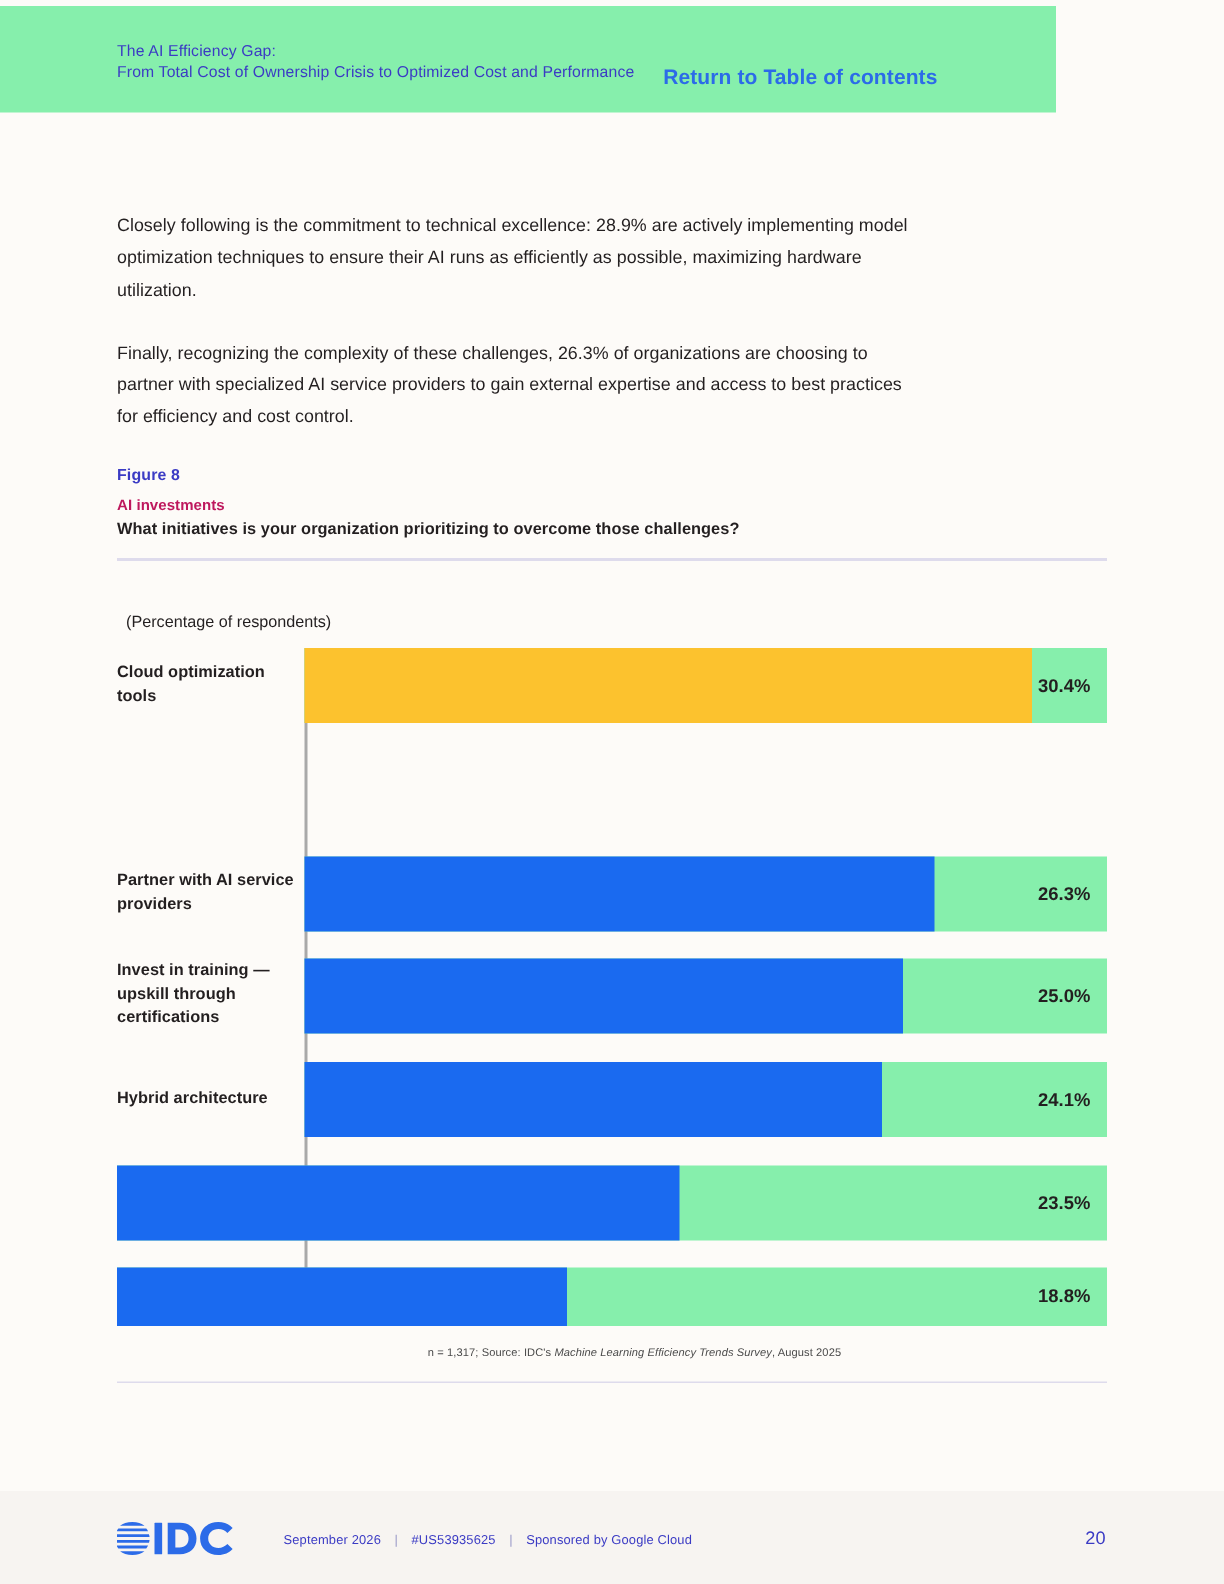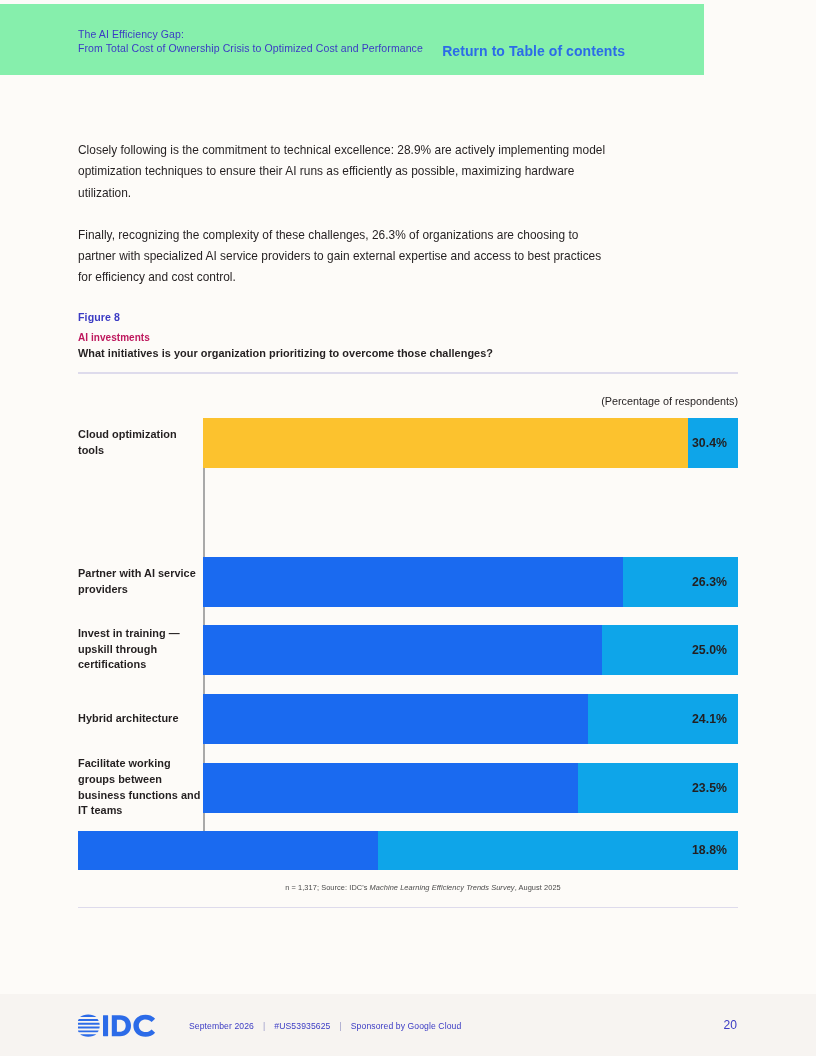--- a/index.html
+++ b/index.html
@@ -87,22 +87,22 @@
     letter-spacing: 0.004em;
   }
   .rule-top {
     margin-top: 13px;
     height: 1.5px;
     background: #DEDBEC;
     width: 660px;
   }
 
   .axis-caption {
-    margin-top: 21px;
-    text-align: right;
+    margin-top: 35px;
+    text-align: left;
     font-size: 10.8px;
     color: #231F20;
     padding-left: 6px;
   }
 
   
   .chart {
     position: relative;
     margin-top: 11px;
     width: 660px;
@@ -128,21 +128,21 @@
     font-size: 10.9px;
     line-height: 15.7px;
     font-weight: 700;
     color: #231F20;
     letter-spacing: 0.003em;
   }
   .row-track {
     position: relative;
     flex: 1;
     height: 100%;
-    background: #0ea5e9;
+    background: #86efac;
   }
   .row-bar {
     position: absolute;
     left: 0; top: 0; bottom: 0;
   }
   .row-value {
     position: absolute;
     right: 11px;
     top: 50%;
     transform: translateY(-50%);
@@ -250,21 +250,20 @@
         </div>
       </div>
       <div class="chart-row" style="top: 276px; height: 50px;">
         <div class="row-label">Hybrid architecture</div>
         <div class="row-track">
           <div class="row-bar" style="background: rgb(26, 106, 240); width: 384.881px;"></div>
           <div class="row-value">24.1%</div>
         </div>
       </div>
       <div class="chart-row" style="top: 345px; height: 50px;">
-        <div class="row-label">Facilitate working groups between business functions and IT teams</div>
         <div class="row-track">
           <div class="row-bar" style="background: rgb(26, 106, 240); width: 375.299px;"></div>
           <div class="row-value">23.5%</div>
         </div>
       </div>
       <div class="chart-row" style="top: 413px; height: 39px;">
         <div class="row-track">
           <div class="row-bar" style="background: rgb(26, 106, 240); width: 300.239px;"></div>
           <div class="row-value">18.8%</div>
         </div>

